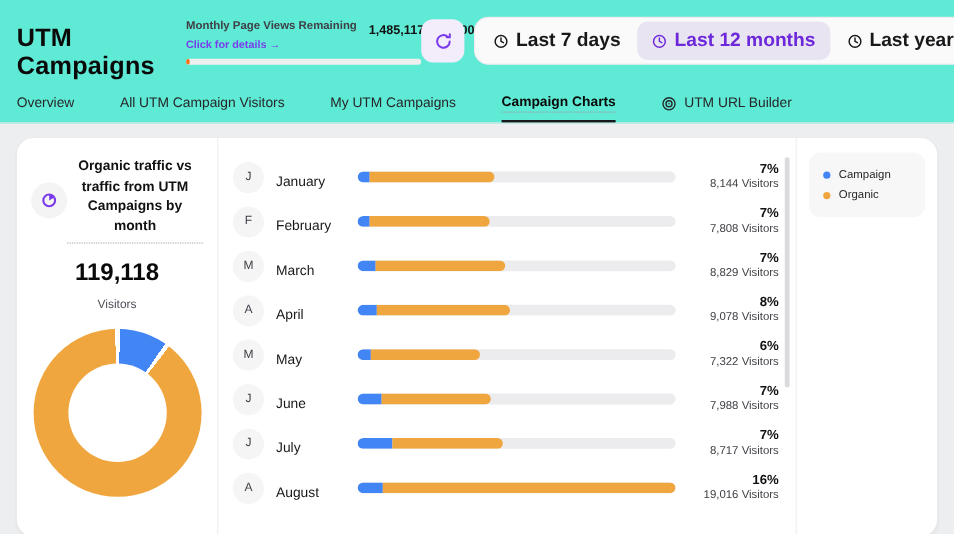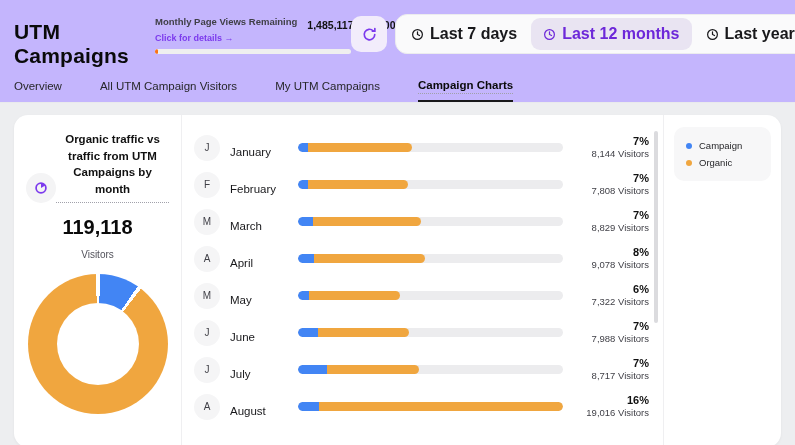--- a/index.html
+++ b/index.html
@@ -1,20 +1,20 @@
 <!DOCTYPE html>
 <html style="--purple: #7C3AED; --sel-text: #6D28D9; --sel-bg: #E9E4F2; --blue: #4285F4; --orange: #F0A63F; --track: #ECECEE; --pagebg: #EDEEF0; --prog: #F97316;"><head>
 <meta charset="utf-8">
 <style>
   * { margin:0; padding:0; box-sizing:border-box; }
   html,body { width:795px; height:445px; overflow:hidden; }
   body { font-family:"Liberation Sans", sans-serif; background:var(--pagebg,#EDEEF0); color:#18181B; }
 
   
-  .header { background:#c4b5fd; border-bottom:1px solid #E9EAEC; }
+  .header { background:#5eead4; border-bottom:1px solid #E9EAEC; }
   .header-top { display:flex; align-items:flex-start; padding:14px 14px 4px 14px; }
   .page-title { font-size:21px; font-weight:700; color:#0A0A0A; letter-spacing:.2px; margin-top:6px; }
   .quota { margin-left:26px; width:196px; margin-top:2px; }
   .quota-row { display:flex; align-items:flex-start; }
   .quota-label { font-size:9.5px; font-weight:700; color:#3F3F46; white-space:nowrap; }
   .quota-link { font-size:9px; font-weight:700; color:var(--purple); margin-top:3px; cursor:pointer; display:inline-block; }
   .quota-value { font-size:10.5px; font-weight:700; color:#111; margin-left:10px; margin-top:3px; white-space:nowrap; }
   .quota-bar { margin-top:4px; height:5px; width:100%; background:#EFEFEF; border-radius:3px; overflow:hidden; }
   .quota-bar-fill { height:100%; background:var(--prog); border-radius:3px; }
 
@@ -34,21 +34,21 @@
   .tab.active .tab-label { border-bottom:1px dotted #A1A1AA; padding-bottom:2px; font-weight:600; color:#0A0A0A; }
   .tab-icon { display:none; align-items:center; }
   .tab.has-icon .tab-icon { display:inline-flex; }
 
   
   .content { padding:12px 14px; }
   .card { background:#fff; border-radius:14px; height:332px; box-shadow:0 1px 3px rgba(0,0,0,.05); display:flex; overflow:hidden; }
 
   
   .panel-left { width:168px; flex:0 0 168px; border-right:1px solid #EFEFF1; padding:16px 12px 10px 12px; }
-  .summary-head { display:flex; align-items:flex-end; gap:0; }
+  .summary-head { display:flex; align-items:center; gap:0; }
   .icon-badge { width:30px; height:30px; border-radius:50%; background:#F4F4F5; display:flex; align-items:center; justify-content:center; flex:0 0 30px; }
   .summary-title { flex:1; font-size:11.5px; font-weight:600; color:#111; text-align:center; line-height:1.45; border-bottom:1px dotted #A1A1AA; padding-bottom:4px; }
   .summary-value { margin-top:13px; text-align:center; font-size:20px; font-weight:700; color:#0A0A0A; }
   .summary-sub { margin-top:10px; text-align:center; font-size:10px; color:#52525B; }
   .donut { width:140px; height:140px; border-radius:50%; margin:14px auto 0 auto; position:relative; }
   .donut-hole { position:absolute; left:50%; top:50%; transform:translate(-50%,-50%); width:82px; height:82px; border-radius:50%; background:#fff; }
 
   
   .panel-mid { flex:1; padding:14px 14px 10px 12px; position:relative; }
   .row { display:flex; align-items:center; height:37px; }
@@ -152,20 +152,30 @@
   <div class="tab">
 
     <span class="tab-label">My UTM Campaigns</span>
   </div>
 
   <div class="tab active">
 
     <span class="tab-label">Campaign Charts</span>
   </div>
 
+  <div class="tab has-icon">
+    <span class="tab-icon">
+      <svg width="13" height="13" viewBox="0 0 16 16" fill="none" stroke="#27272A" stroke-width="1.4">
+        <circle cx="8" cy="8" r="6.2"></circle>
+        <circle cx="8" cy="8" r="3.1"></circle>
+        <circle cx="8" cy="8" r="0.8" fill="#27272A" stroke="none"></circle>
+      </svg>
+    </span>
+    <span class="tab-label">UTM URL Builder</span>
+  </div>
 </div>
 </div>
 
 <div class="content">
   <div class="card">
 
     <div class="panel-left">
       <div class="summary-head">
         <span class="icon-badge">
           <span style="display:inline-flex;">

